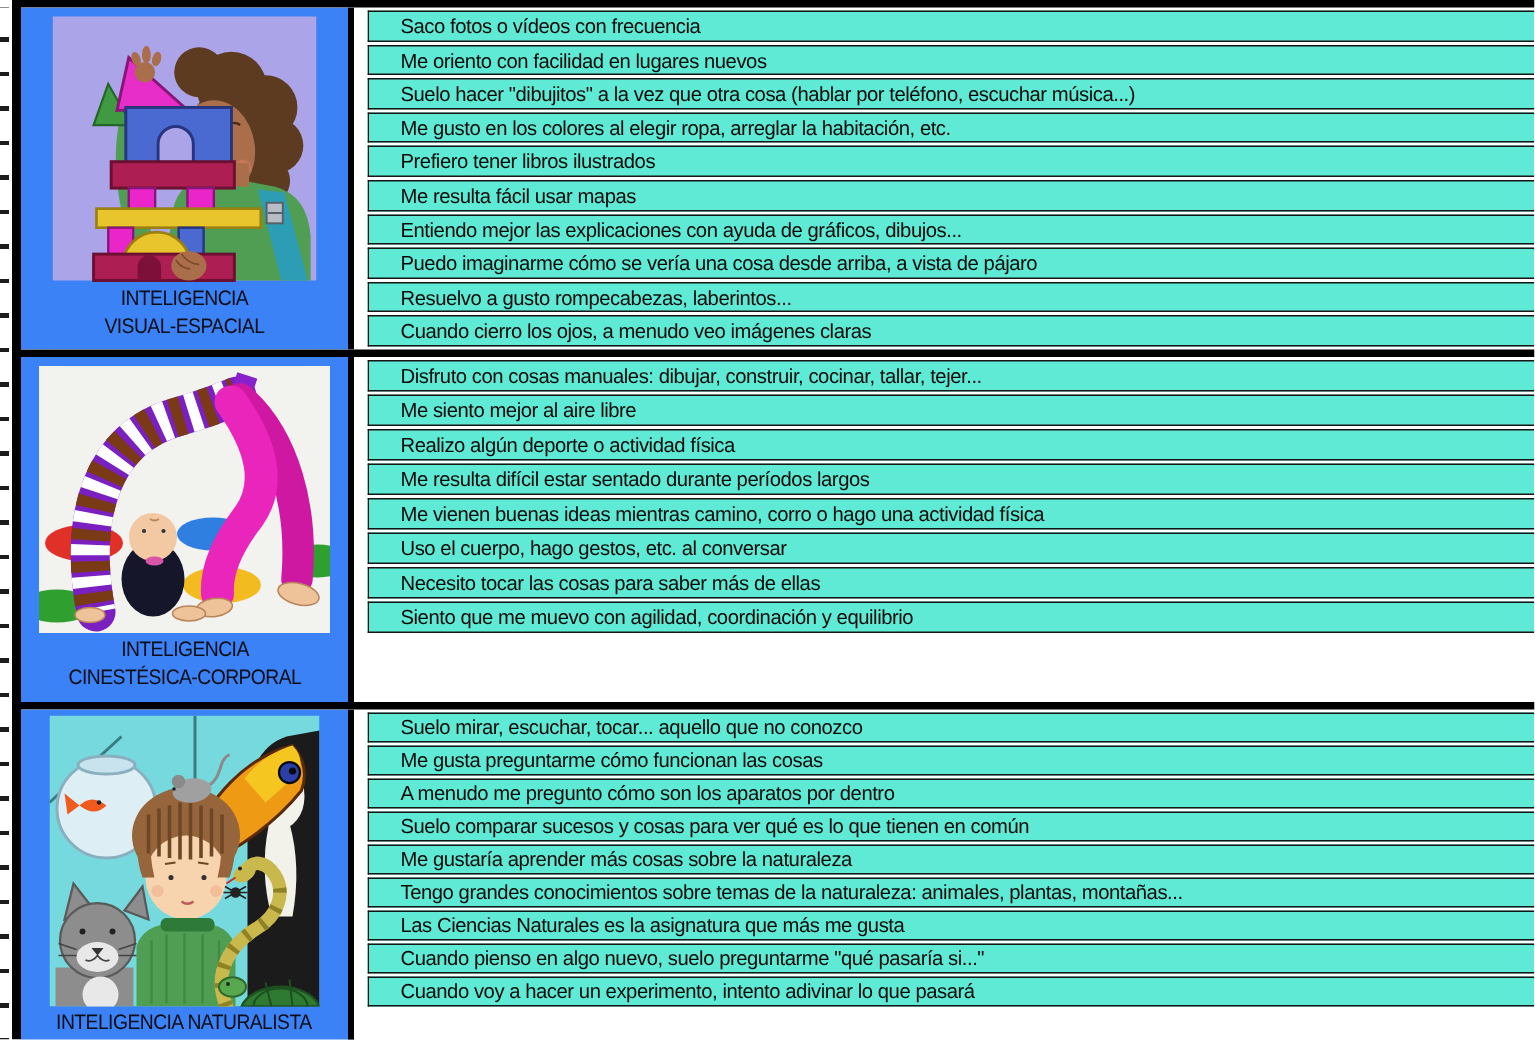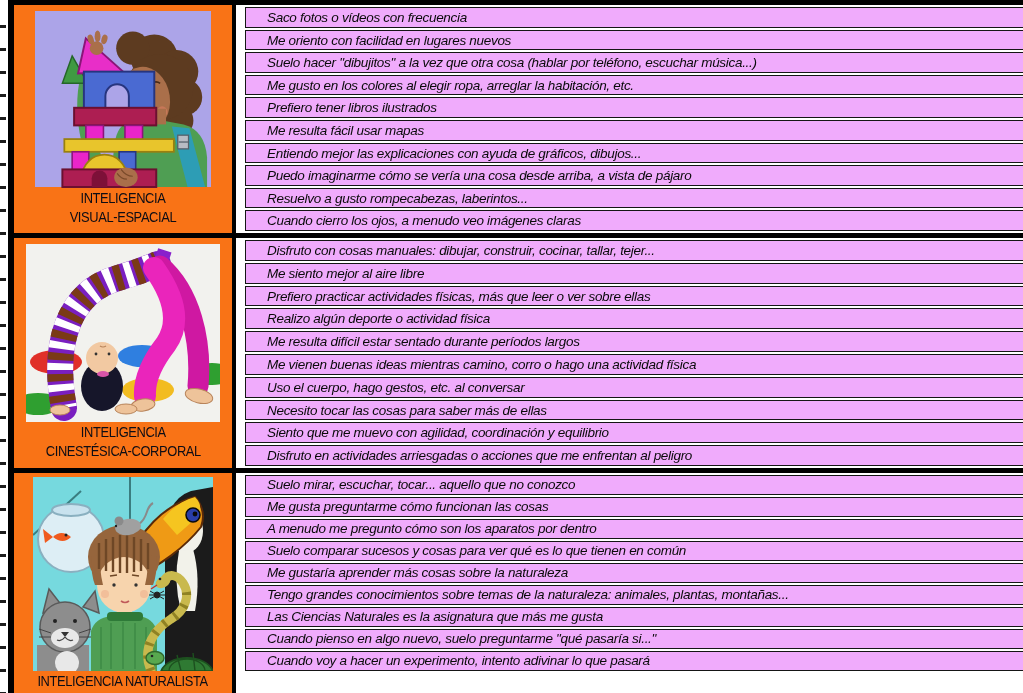--- a/index.html
+++ b/index.html
@@ -18,37 +18,37 @@
     border-top:5px solid #000;border-left:6px solid #000;box-sizing:border-box;
     background:#fff;
   }
   .section{display:flex;overflow:hidden;}
   .sec1{height:228px;border-bottom:5px solid #000;}
   .sec2{height:230px;border-bottom:5px solid #000;}
   .sec3{height:222px;}
   .left-cell{
     width:222px;min-width:222px;border-right:4px solid #000;
     display:flex;flex-direction:column;align-items:center;box-sizing:border-box;
-    background:#f97316;
+    background:#3b82f6;
   }
   .illus{display:block;}
   .illus1{width:176px;height:178px;margin-top:5px;}
   .illus2{width:194px;height:178px;margin-top:6px;}
   .illus3{width:180px;height:194px;margin-top:4px;}
   .cat-label{
     text-align:center;color:#0d0d15;font-size:14px;line-height:19px;
     letter-spacing:-0.4px;margin-top:1px;white-space:nowrap;
     transform:scaleX(0.92);transform-origin:center top;
   }
   .rows{flex:1;margin-left:9px;padding-top:2px;display:flex;flex-direction:column;overflow:hidden;}
   .row{
     box-sizing:border-box;height:21px;margin-bottom:2px;
     border:1px solid #151515;border-right:none;
     padding-left:21px;font-size:13.5px;line-height:19px;color:#0a0a0a;
-    letter-spacing:-0.3px;white-space:nowrap;overflow:hidden;background:#f0abfc;font-style:italic;
+    letter-spacing:-0.3px;white-space:nowrap;overflow:hidden;background:#5eead4;
   }
   .sec3 .row{height:20px;line-height:18px;}
 </style>
 </head>
 <body>
 
 <div class="edge-ticks"></div>
 
 <div class="sheet">
 
@@ -173,28 +173,26 @@
         </g>
       </svg>
       <div class="cat-label">
         <div>INTELIGENCIA</div>
         <div>CINESTÉSICA-CORPORAL</div>
       </div>
     </div>
     <div class="rows">
         <div class="row"><span>Disfruto con cosas manuales: dibujar, construir, cocinar, tallar, tejer...</span></div>
         <div class="row"><span>Me siento mejor al aire libre</span></div>
-        <div class="row"><span>Prefiero practicar actividades físicas, más que leer o ver sobre ellas</span></div>
         <div class="row"><span>Realizo algún deporte o actividad física</span></div>
         <div class="row"><span>Me resulta difícil estar sentado durante períodos largos</span></div>
         <div class="row"><span>Me vienen buenas ideas mientras camino, corro o hago una actividad física</span></div>
         <div class="row"><span>Uso el cuerpo, hago gestos, etc. al conversar</span></div>
         <div class="row"><span>Necesito tocar las cosas para saber más de ellas</span></div>
         <div class="row"><span>Siento que me muevo con agilidad, coordinación y equilibrio</span></div>
-        <div class="row"><span>Disfruto en actividades arriesgadas o acciones que me enfrentan al peligro</span></div>
       </div>
   </div>
 
   <div class="section sec3">
     <div class="left-cell">
       <svg class="illus illus3" viewBox="0 0 180 194" xmlns="http://www.w3.org/2000/svg">
         <rect x="0" y="0" width="180" height="194" fill="#76d9de"></rect>
         <g stroke="#3a7d80" stroke-width="2">
           <line x1="97" y1="0" x2="97" y2="50"></line>
           <line x1="0" y1="58" x2="48" y2="14"></line>

